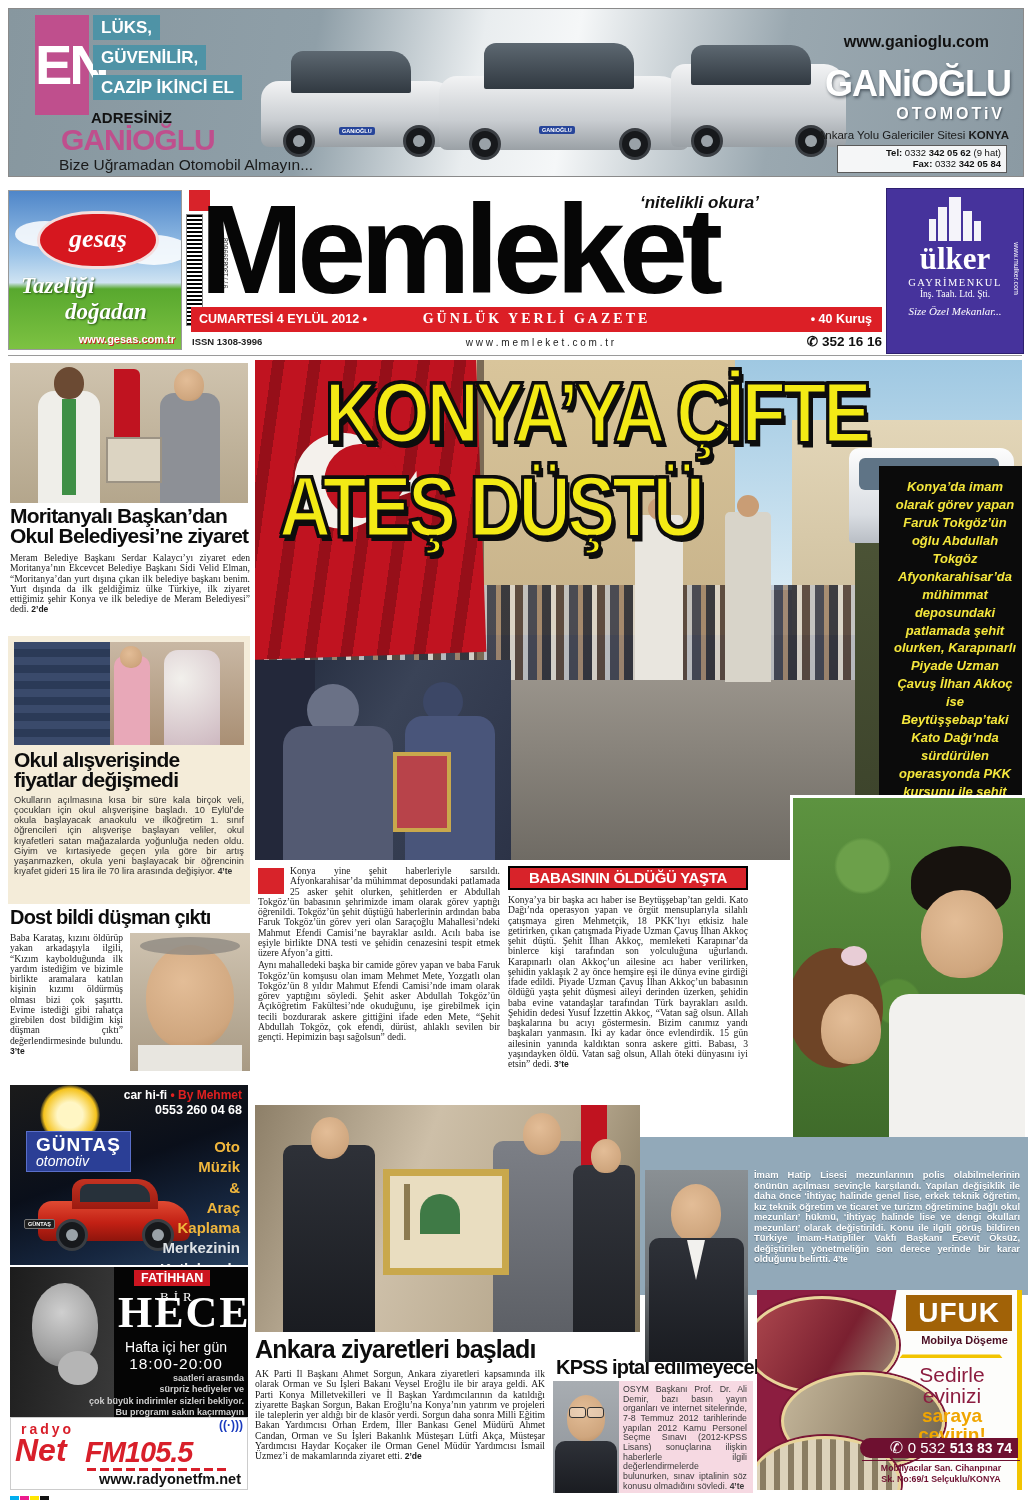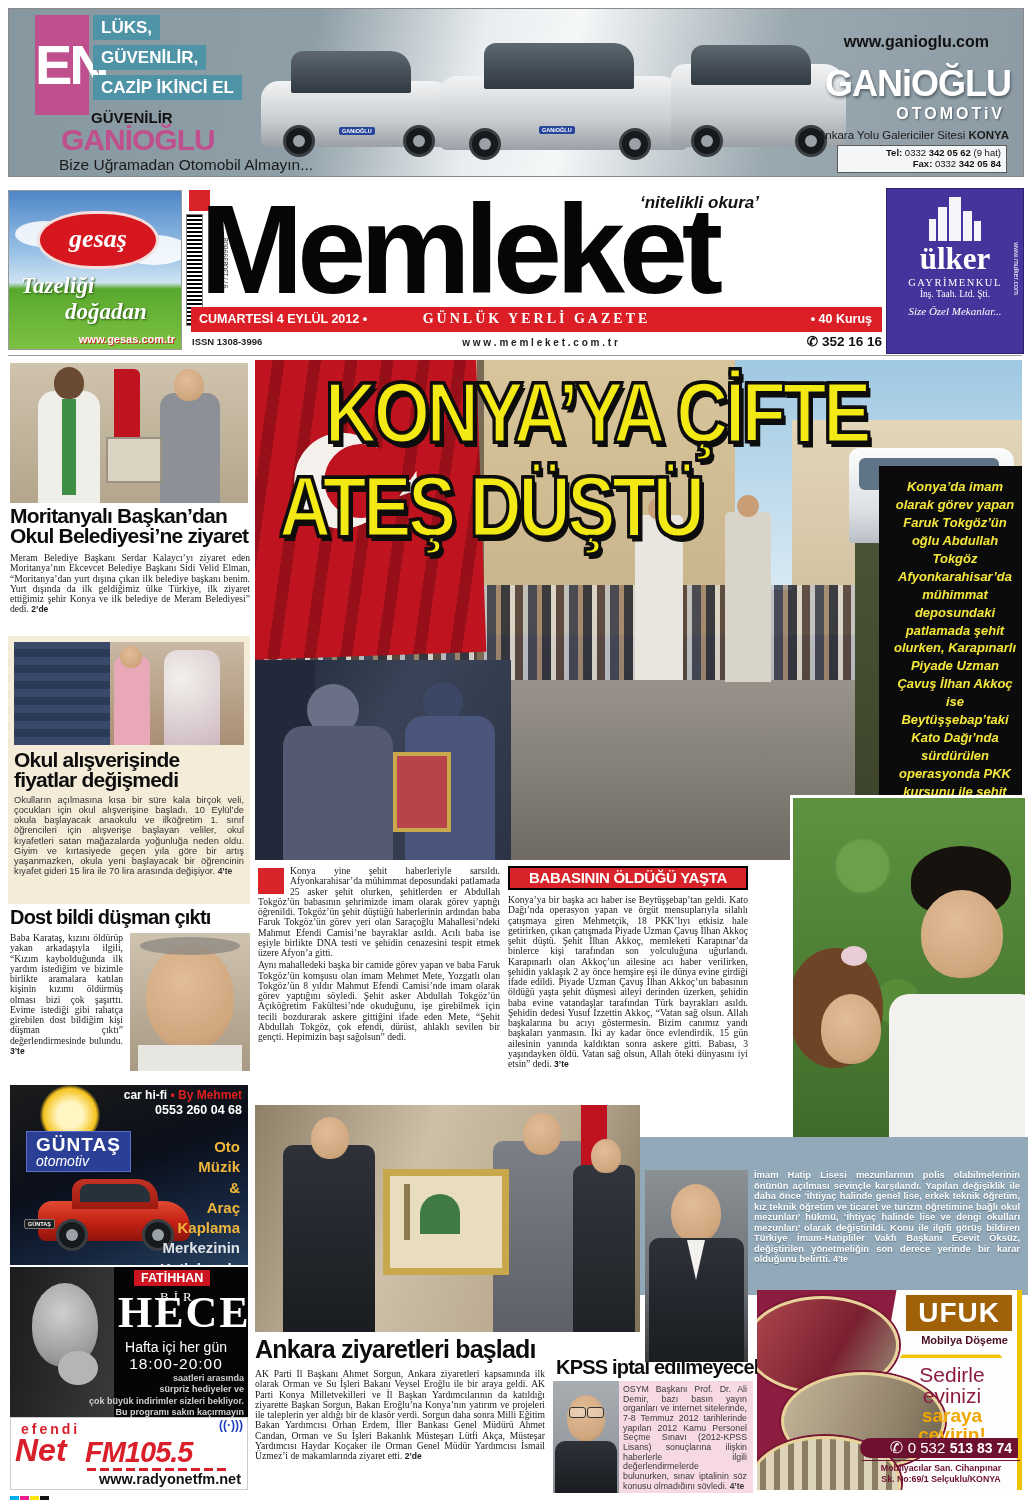--- a/index.html
+++ b/index.html
@@ -119,21 +119,21 @@
 </head>
 <body>
 
 <div class="page">
 
   <div class="abs topad">
     <div class="abs enbox">EN</div>
     <div class="abs tealline" style="left:84px;top:6px;">LÜKS,</div>
     <div class="abs tealline" style="left:84px;top:36px;">GÜVENİLİR,</div>
     <div class="abs tealline" style="left:84px;top:66px;">CAZİP İKİNCİ EL</div>
-    <div class="abs adresiniz" style="left:82px;top:100px;">GÜVENİLİR</div>
+    <div class="abs adresiniz" style="left:82px;top:100px;">ADRESİNİZ</div>
     <div class="abs ganio-pink" style="left:52px;top:114px;">GANİOĞLU</div>
     <div class="abs topad-tag" style="left:50px;top:147px;">Bize Uğramadan Otomobil Almayın...</div>
 
     <div class="car" style="left:252px;top:28px;width:200px;height:120px;">
       <div class="carbody"></div>
       <div class="carwin" style="left:30px;top:14px;width:120px;height:42px;"></div>
       <div class="wheel" style="left:22px;">
           <div class="hub"></div>
         </div>
       <div class="wheel" style="left:142px;">
@@ -190,21 +190,21 @@
 
   <div class="abs mem-title">Memleket</div>
   <div class="abs" style="left:636px;top:193px;font-size:17px;font-weight:800;font-style:italic;background:#fff;padding:0 4px;">‘nitelikli okura’</div>
 
   <div class="abs redbar">
     <span class="abs" style="left:8px;top:5px;font-weight:800;font-size:12.5px;">CUMARTESİ 4 EYLÜL 2012 •</span>
     <span class="abs serif" style="left:0;right:0;top:4px;text-align:center;font-weight:bold;font-size:14px;letter-spacing:3px;">GÜNLÜK YERLİ GAZETE</span>
     <span class="abs" style="right:10px;top:5px;font-weight:800;font-size:12.5px;">• 40 Kuruş</span>
   </div>
   <div class="abs" style="left:192px;top:336px;font-size:9.5px;font-weight:bold;color:#222;">ISSN 1308-3996</div>
-  <div class="abs" style="left:330px;top:337px;width:420px;text-align:center;font-size:10px;font-weight:bold;color:#222;">w w w . m e m l e k e t . c o m . t r</div>
+  <div class="abs" style="left:330px;top:337px;width:420px;text-align:center;font-size:10px;font-weight:normal;color:#222;">w w w . m e m l e k e t . c o m . t r</div>
   <div class="abs" style="right:148px;top:333px;font-size:13.5px;font-weight:900;color:#111;">
     <span>✆</span> <span>352 16 16</span>
   </div>
   <div class="abs" style="left:8px;top:355px;width:1014px;height:1px;background:#9a9a9a;"></div>
 
   <div class="abs ulker">
     <div style="margin-top:8px;height:46px;">
       <span class="bldg" style="width:7px;height:22px;"></span><span class="bldg" style="width:9px;height:34px;"></span><span class="bldg" style="width:12px;height:44px;"></span><span class="bldg" style="width:9px;height:30px;"></span><span class="bldg" style="width:7px;height:20px;"></span>
     </div>
     <div class="serif" style="font-weight:900;font-size:31px;line-height:1;">ülker</div>
@@ -381,21 +381,21 @@
     <div class="abs" style="left:96px;top:88px;width:140px;text-align:center;color:#fff;font-size:15.5px;letter-spacing:1px;">18:00-20:00</div>
     <div class="abs" style="left:30px;top:106px;width:204px;text-align:right;color:#cfcfcf;font-weight:bold;font-size:9px;line-height:1.25;">
       <div>saatleri arasında</div>
       <div>sürpriz hediyeler ve</div>
       <div>çok büyük indirimler sizleri bekliyor.</div>
       <div>Bu programı sakın kaçırmayın</div>
     </div>
   </div>
 
   <div class="abs radyonet">
-    <div class="abs" style="left:10px;top:3px;color:#d81f2a;font-weight:800;font-size:14px;letter-spacing:3px;">efendi</div>
+    <div class="abs" style="left:10px;top:3px;color:#d81f2a;font-weight:800;font-size:14px;letter-spacing:3px;">radyo</div>
     <div class="abs" style="left:4px;top:14px;color:#d81f2a;font-weight:900;font-style:italic;font-size:32px;">Net</div>
     <div class="abs" style="left:74px;top:18px;color:#d81f2a;font-weight:900;font-style:italic;font-size:29px;letter-spacing:-1px;">FM105.5</div>
     <div class="abs" style="left:76px;top:50px;width:140px;height:3px;background:repeating-linear-gradient(90deg,#d81f2a 0 9px,transparent 9px 13px);"></div>
     <div class="abs" style="right:4px;top:0px;color:#1a3bbf;font-weight:900;font-size:12px;">((·)))</div>
     <div class="abs" style="right:6px;bottom:2px;color:#111;font-weight:900;font-size:14.5px;">www.radyonetfm.net</div>
   </div>
 
   <div class="abs cmyk" style="left:10px;top:1491px;">
     <span style="background:#00aeef;"></span><span style="background:#ec1c8e;"></span><span style="background:#ffe600;"></span><span style="background:#121212;"></span>
   </div>

